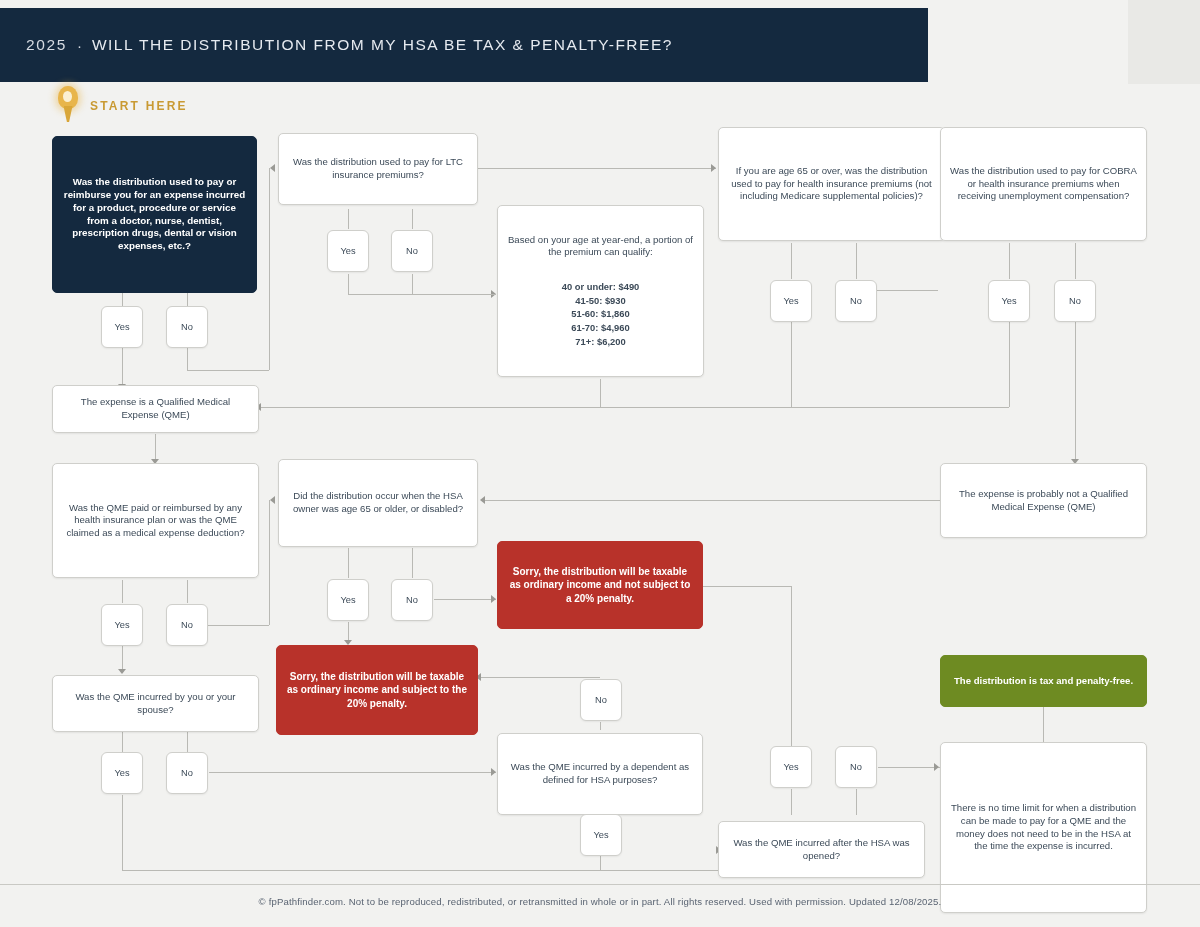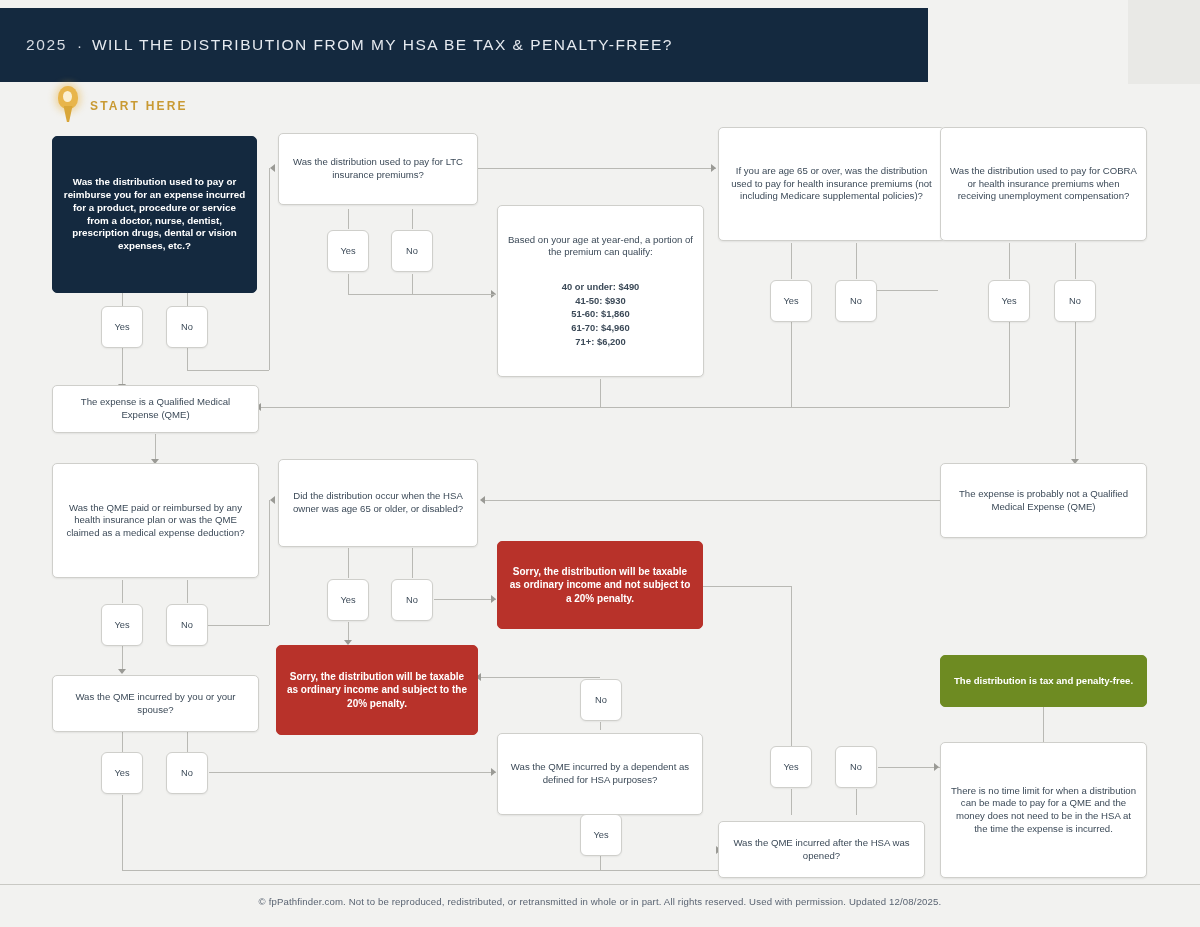--- a/index.html
+++ b/index.html
@@ -363,21 +363,21 @@
     <span>Yes</span>
   </div>
   <div class="yn" style="left:835px; top:746px;">
     <span>No</span>
   </div>
 
   <div class="node box-green" style="left:940px; top:655px; width:207px; height:52px;">
     <span class="txt">The distribution is tax and penalty-free.</span>
   </div>
 
-  <div class="node box-white" style="left:940px; top:742px; width:207px; height:136px;justify-content:center;">
+  <div class="node box-white" style="left:940px; top:742px; width:207px; height:171px;justify-content:center;">
     <span class="txt">There is no time limit for when a distribution can be made to pay for a QME and the money does not need to be in the HSA at the time the expense is incurred.</span>
   </div>
 
   <div class="footer">
     <span>© fpPathfinder.com. Not to be reproduced, redistributed, or retransmitted in whole or in part. All rights reserved. Used with permission. Updated 12/08/2025.</span>
   </div>
 
 </div>
 
 </body></html>

